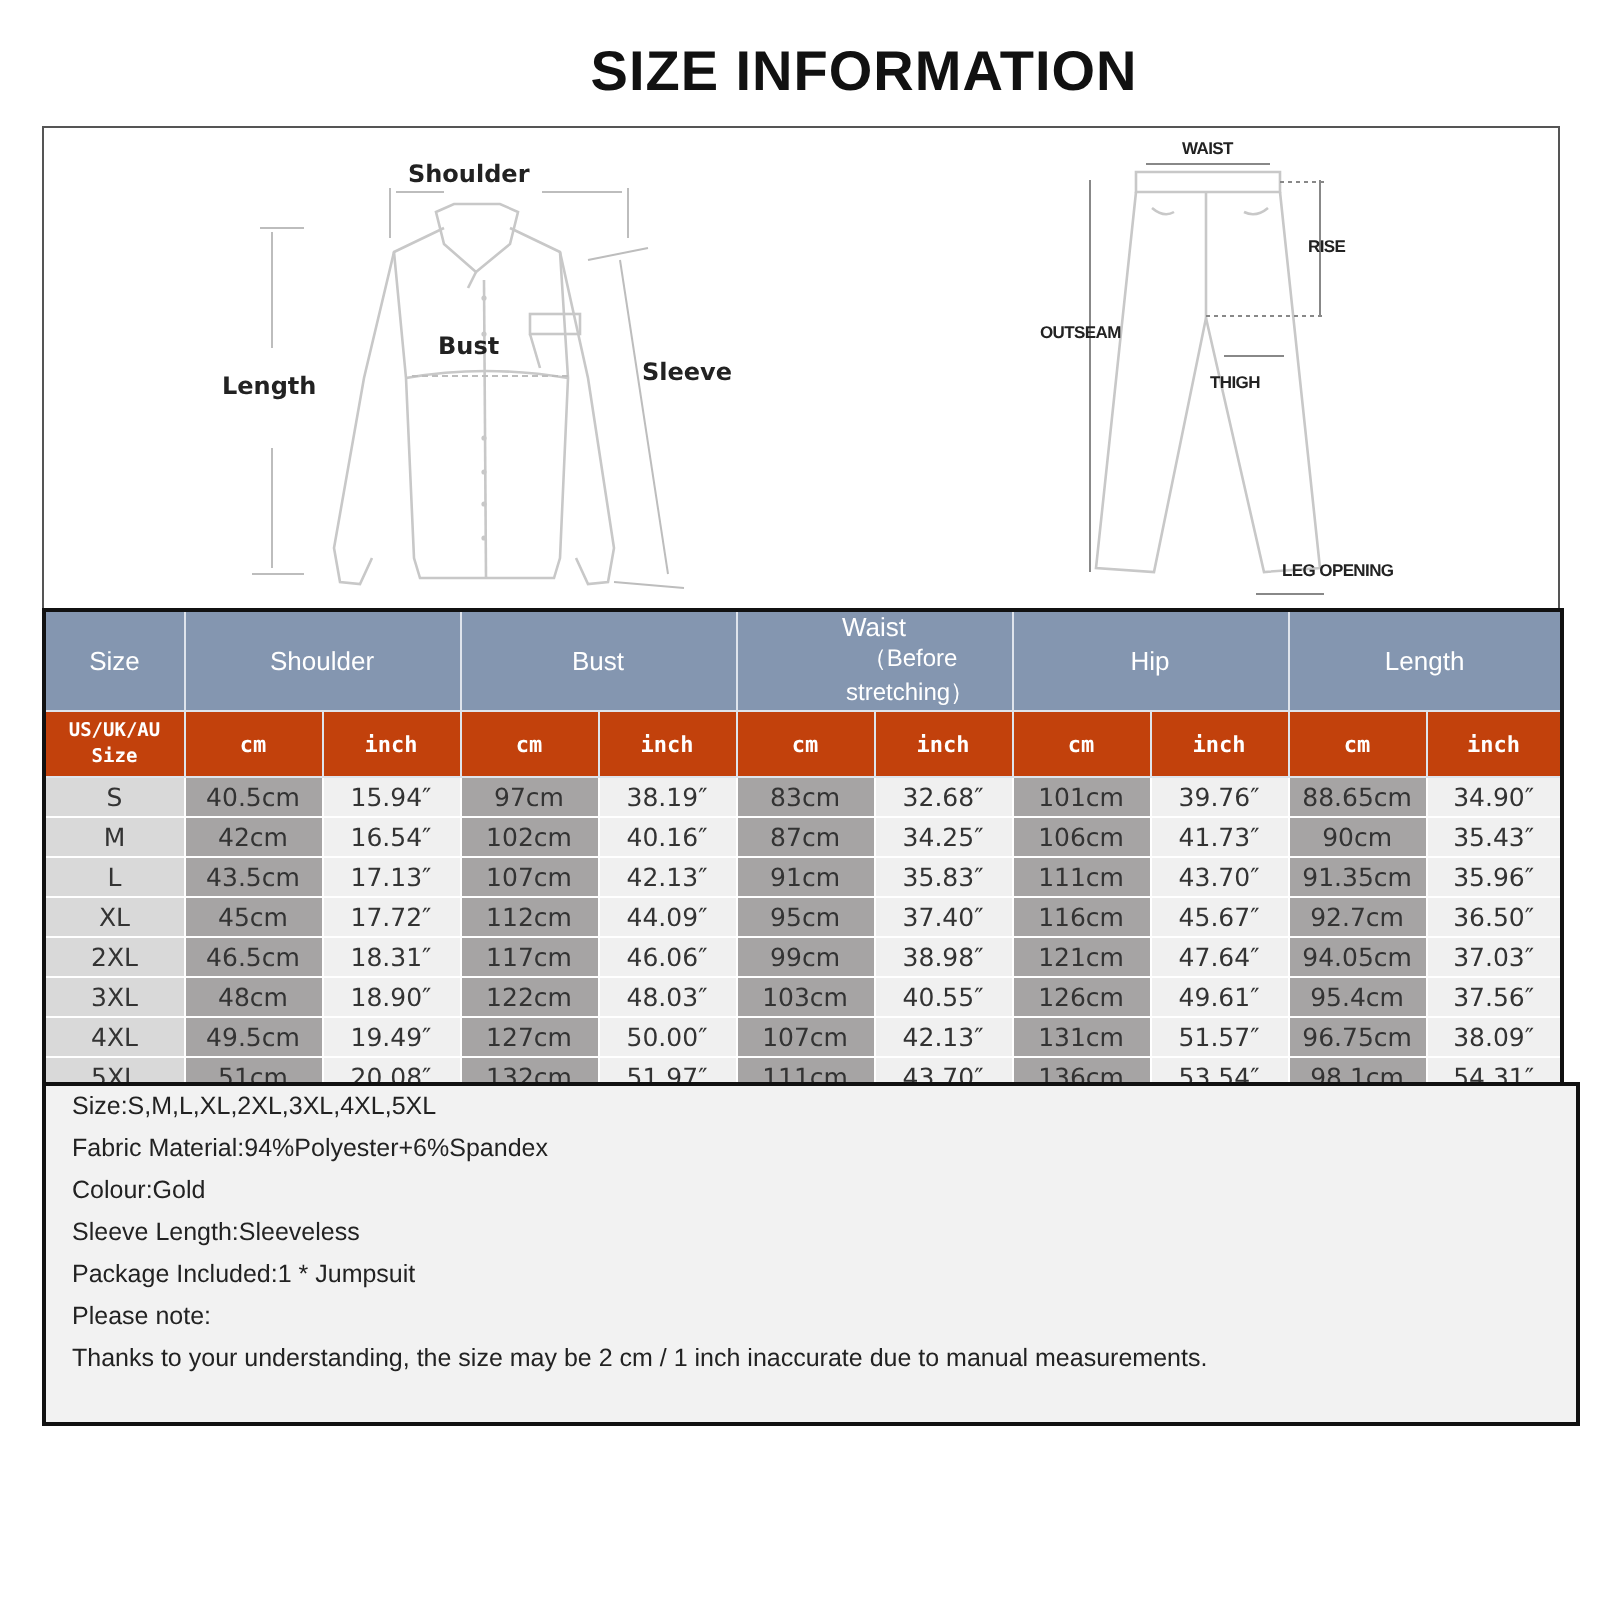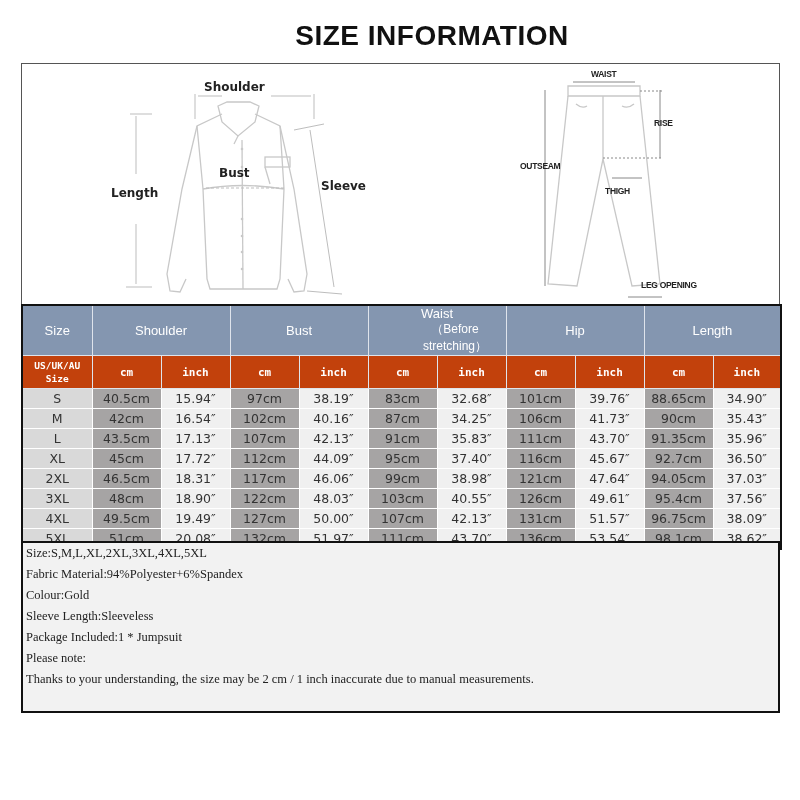--- a/index.html
+++ b/index.html
@@ -17,21 +17,21 @@
   table.sizes { position:absolute; left:21px; top:304px; width:759px; border-collapse:collapse; border:2px solid #111; table-layout:fixed; }
   table.sizes td { border:1px solid #fff; text-align:center; padding:0; height:19px; font-family:"DejaVu Sans", sans-serif; font-size:12.5px; color:#333; }
   table.sizes tr.h1 td { background:#8496b0; color:#fff; height:36px; font-family:"Liberation Sans", sans-serif; font-size:13px; border-color:#dfe4ec; }
   table.sizes tr.h2 td { background:#c2410c; color:#fff; height:32px; font-family:"DejaVu Sans Mono", monospace; font-weight:bold; font-size:11px; border-color:#dfe4ec; }
   table.sizes tr.h2 td.sz { font-size:9.5px; line-height:13px; }
   td.sizecell { background:#d9d9d9; }
   td.cmcell { background:#a6a4a4; }
   td.incell { background:#f0f0f0; }
   .waist-sub { font-size:12px;padding-left:36px; }
 
-  .notes { position:absolute; left:21px; top:541px; width:755px; height:168px; border:2px solid #111; background:#f2f2f2; font-family:Liberation Serif, serif; font-size:12.5px; color:#222; }
+  .notes { position:absolute; left:21px; top:541px; width:755px; height:168px; border:2px solid #111; background:#f2f2f2; font-family:Liberation Sans, sans-serif; font-size:12.5px; color:#222;padding-left:10px; }
   .notes .line { height:21px; line-height:21px; padding-left:3px; white-space:nowrap; }
 </style>
 </head>
 <body>
 
 <div class="title">SIZE INFORMATION</div>
 
 <div class="diagrams">
   <div class="panel left">
     <svg width="378" height="240" viewBox="0 0 378 240">
@@ -251,21 +251,21 @@
     <td class="sizecell">5XL</td>
     <td class="cmcell">51cm</td>
     <td class="incell">20.08″</td>
     <td class="cmcell">132cm</td>
     <td class="incell">51.97″</td>
     <td class="cmcell">111cm</td>
     <td class="incell">43.70″</td>
     <td class="cmcell">136cm</td>
     <td class="incell">53.54″</td>
     <td class="cmcell">98.1cm</td>
-    <td class="incell">38.62″</td>
+    <td class="incell">54.31″</td>
   </tr>
 </tbody>
 </table>
 
 <div class="notes">
   <div class="line">Size:S,M,L,XL,2XL,3XL,4XL,5XL</div>
   <div class="line">Fabric Material:94%Polyester+6%Spandex</div>
   <div class="line">Colour:Gold</div>
   <div class="line">Sleeve Length:Sleeveless</div>
   <div class="line">Package Included:1 * Jumpsuit</div>

